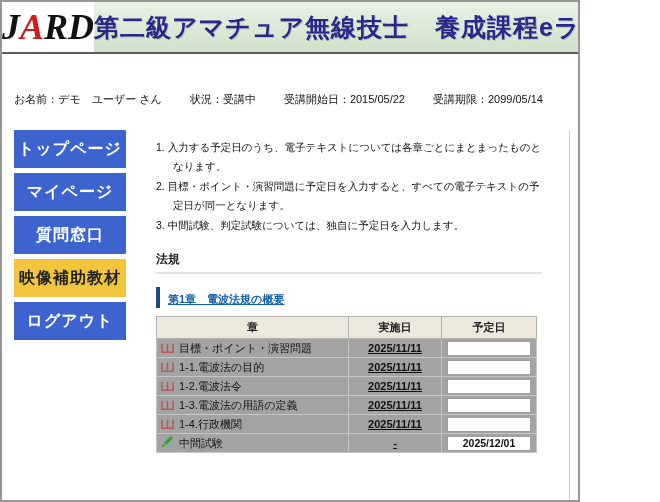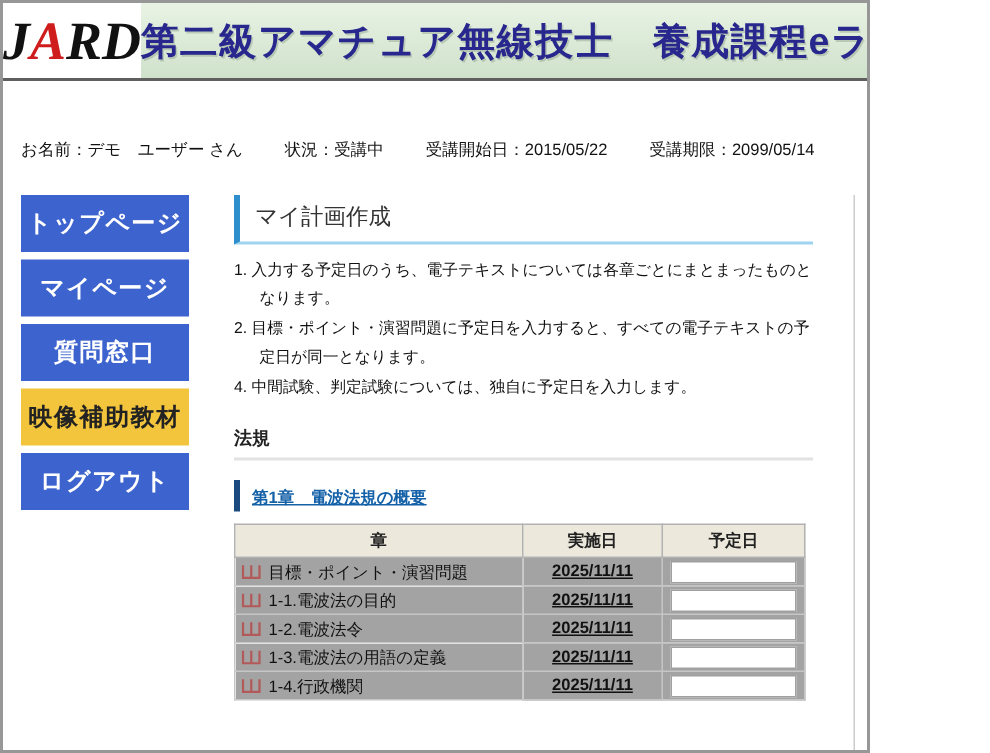--- a/index.html
+++ b/index.html
@@ -118,26 +118,25 @@
     <nav class="sidebar">
       <div class="sidebar-btn">トップページ</div>
       <div class="sidebar-btn">マイページ</div>
       <div class="sidebar-btn">質問窓口</div>
       <div class="sidebar-btn active">映像補助教材</div>
       <div class="sidebar-btn">ログアウト</div>
     </nav>
 
     <main class="content">
 
-      <div class="page-title">マイ計画作成</div>
 
       <ul class="notes-list">
         <li class="note-item">1. 入力する予定日のうち、電子テキストについては各章ごとにまとまったものとなります。</li>
         <li class="note-item">2. 目標・ポイント・演習問題に予定日を入力すると、すべての電子テキストの予定日が同一となります。</li>
-        <li class="note-item">4. 中間試験、判定試験については、独自に予定日を入力します。</li>
+        <li class="note-item">3. 中間試験、判定試験については、独自に予定日を入力します。</li>
       </ul>
 
       <div class="section-heading">法規</div>
 
       <div class="chapter-row">
         <a class="chapter-link">第1章　電波法規の概要</a>
       </div>
 
       <table class="plan-table">
         <colgroup>
@@ -181,18 +180,27 @@
             <td class="cell-date">2025/11/11</td>
             <td class="cell-plan"><input class="plan-input" type="text" value="" style=""></td>
           </tr>
           <tr>
             <td class="cell-name"><span class="row-icon"><svg width="13" height="10" viewBox="0 0 13 10">
                     <path d="M1 0.8 V9.2 H12 V0.8 M6.5 0.8 V9.2" fill="none" stroke="#b25a5a" stroke-width="1.5"></path>
                   </svg></span><span>1-4.行政機関</span></td>
             <td class="cell-date">2025/11/11</td>
             <td class="cell-plan"><input class="plan-input" type="text" value="" style=""></td>
           </tr>
+          <tr>
+            <td class="cell-name"><span class="row-icon"><svg width="13" height="13" viewBox="0 0 13 13">
+                    <path d="M0.5 12.5 L2.2 8.6 L4.4 10.8 Z" fill="#27a527"></path>
+                    <path d="M3 7.8 L9.4 1.4 L11.6 3.6 L5.2 10 Z" fill="#27a527"></path>
+                    <path d="M10.1 0.7 L12.3 2.9 L11.9 3.3 L9.7 1.1 Z" fill="#27a527"></path>
+                  </svg></span><span>中間試験</span></td>
+            <td class="cell-date">-</td>
+            <td class="cell-plan"><input class="plan-input" type="text" value="2025/12/01" style=""></td>
+          </tr>
         </tbody>
       </table>
 
     </main>
   </div>
 </div>
 
 </body></html>

